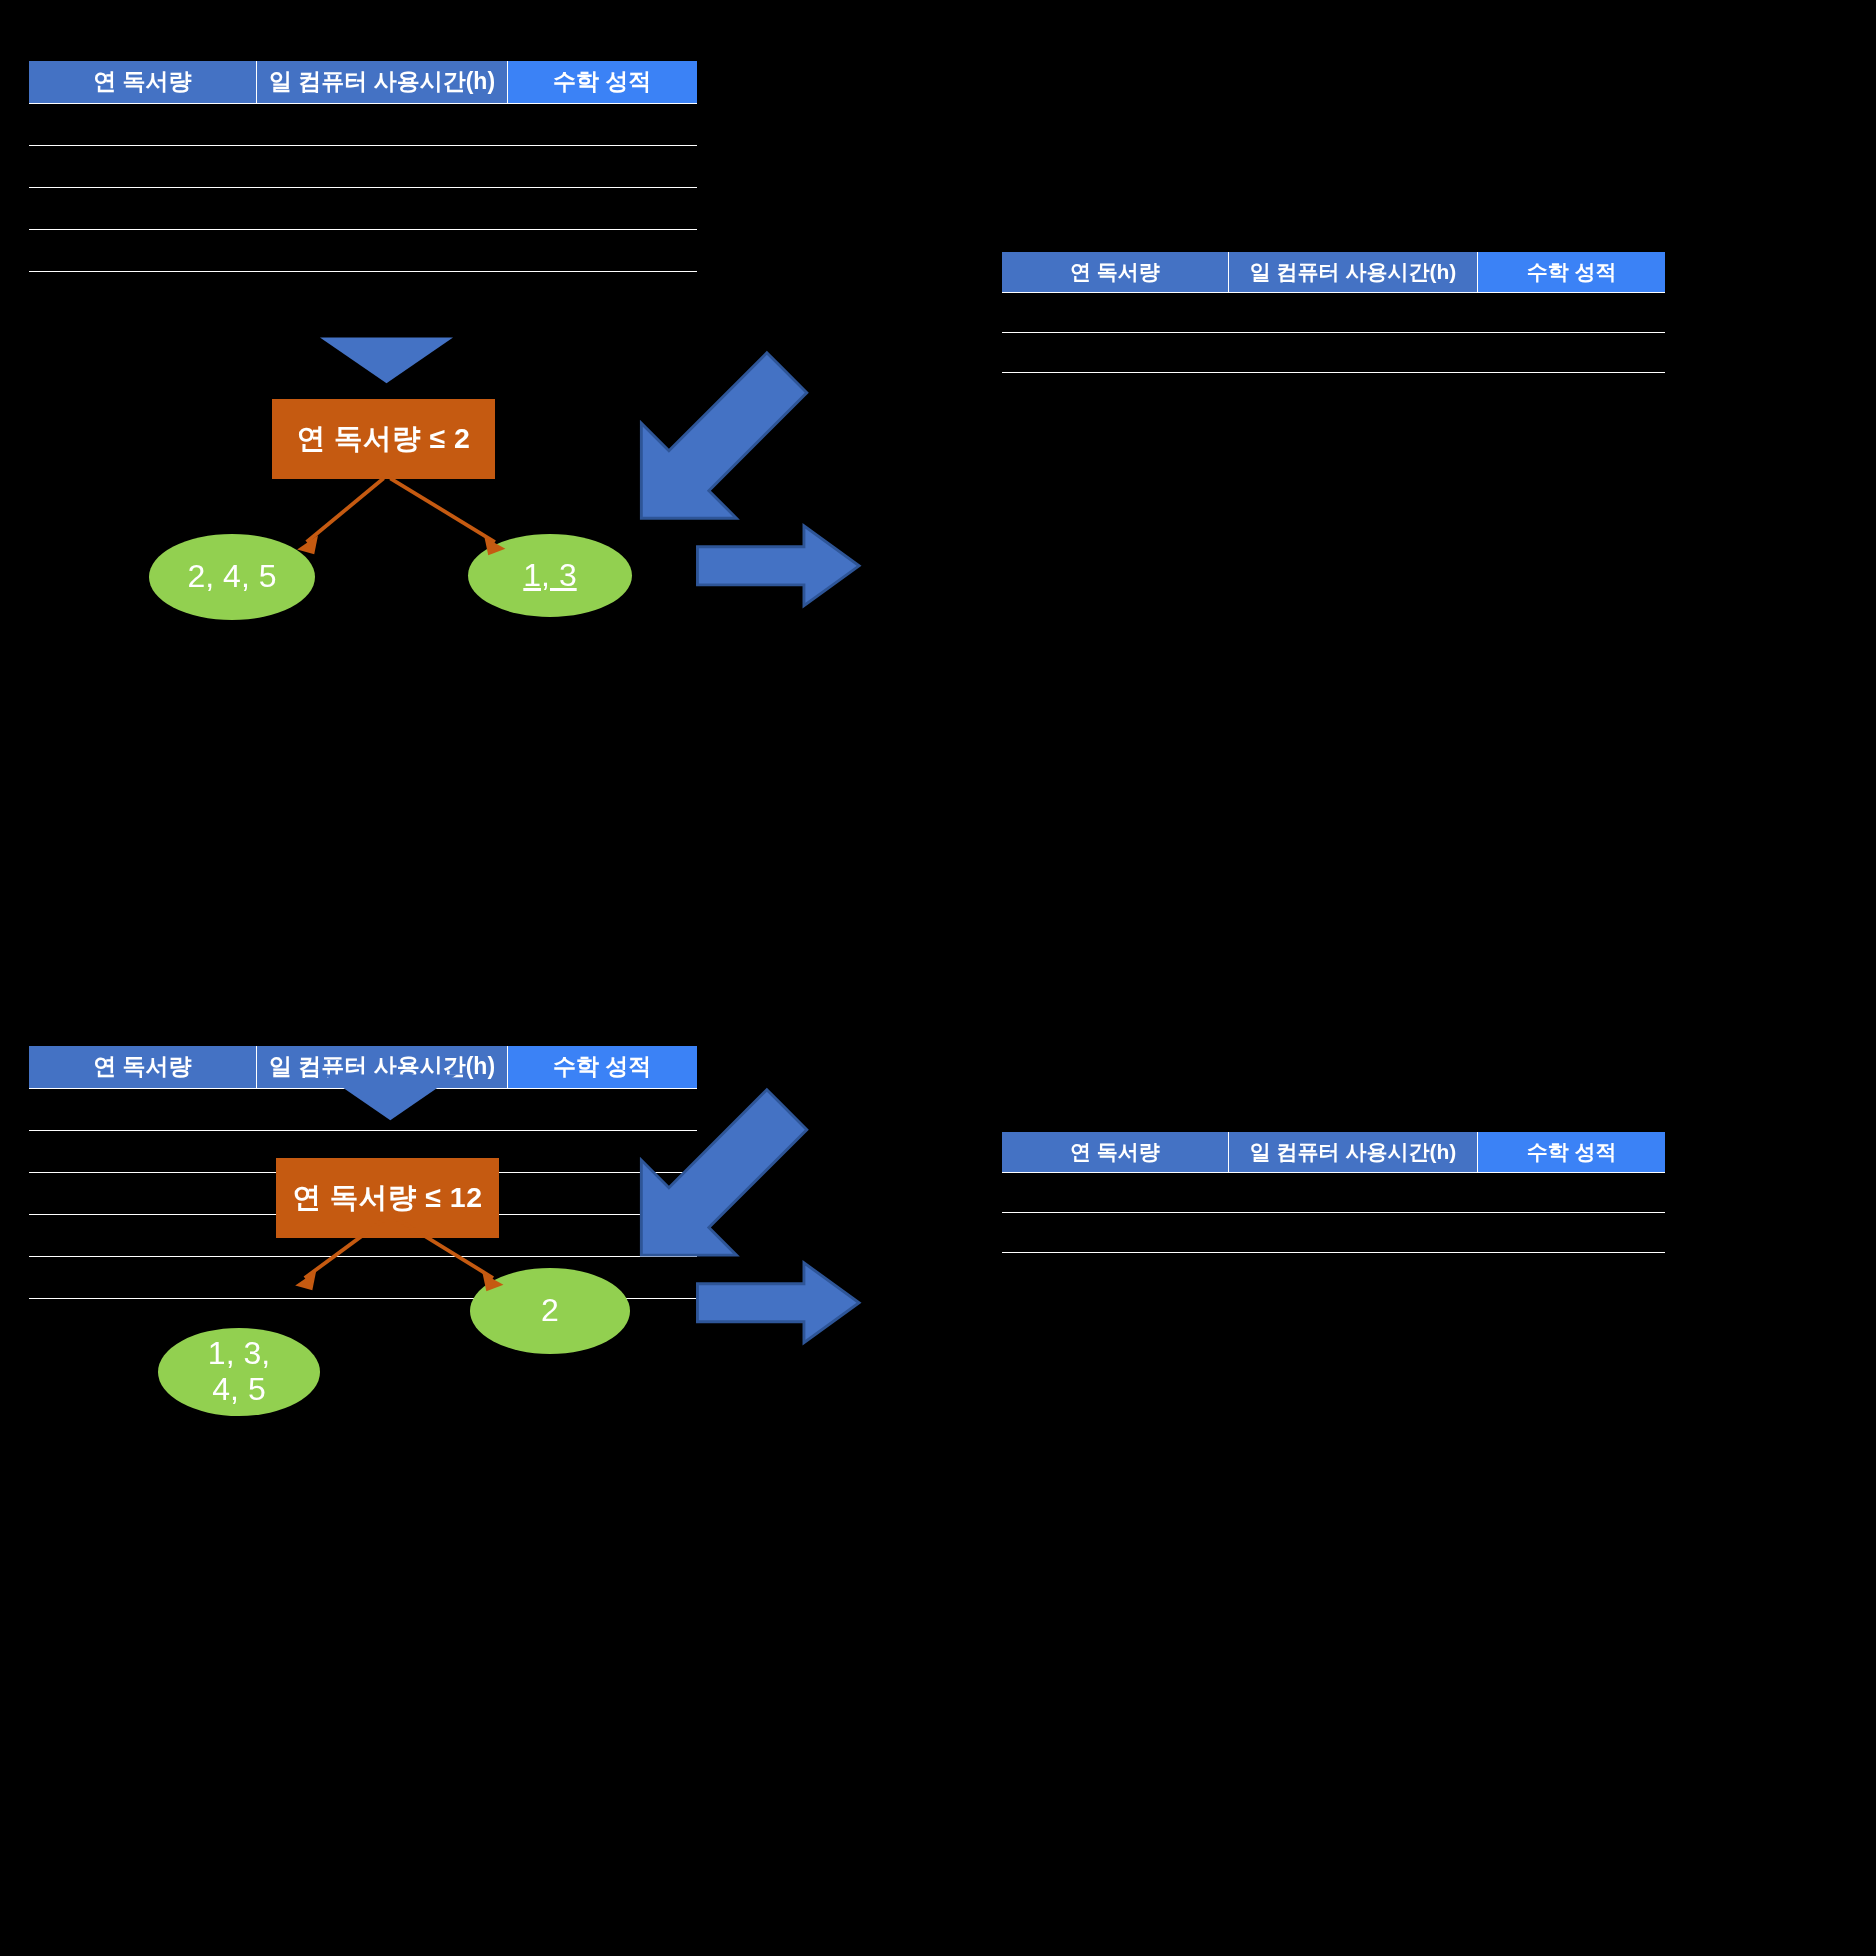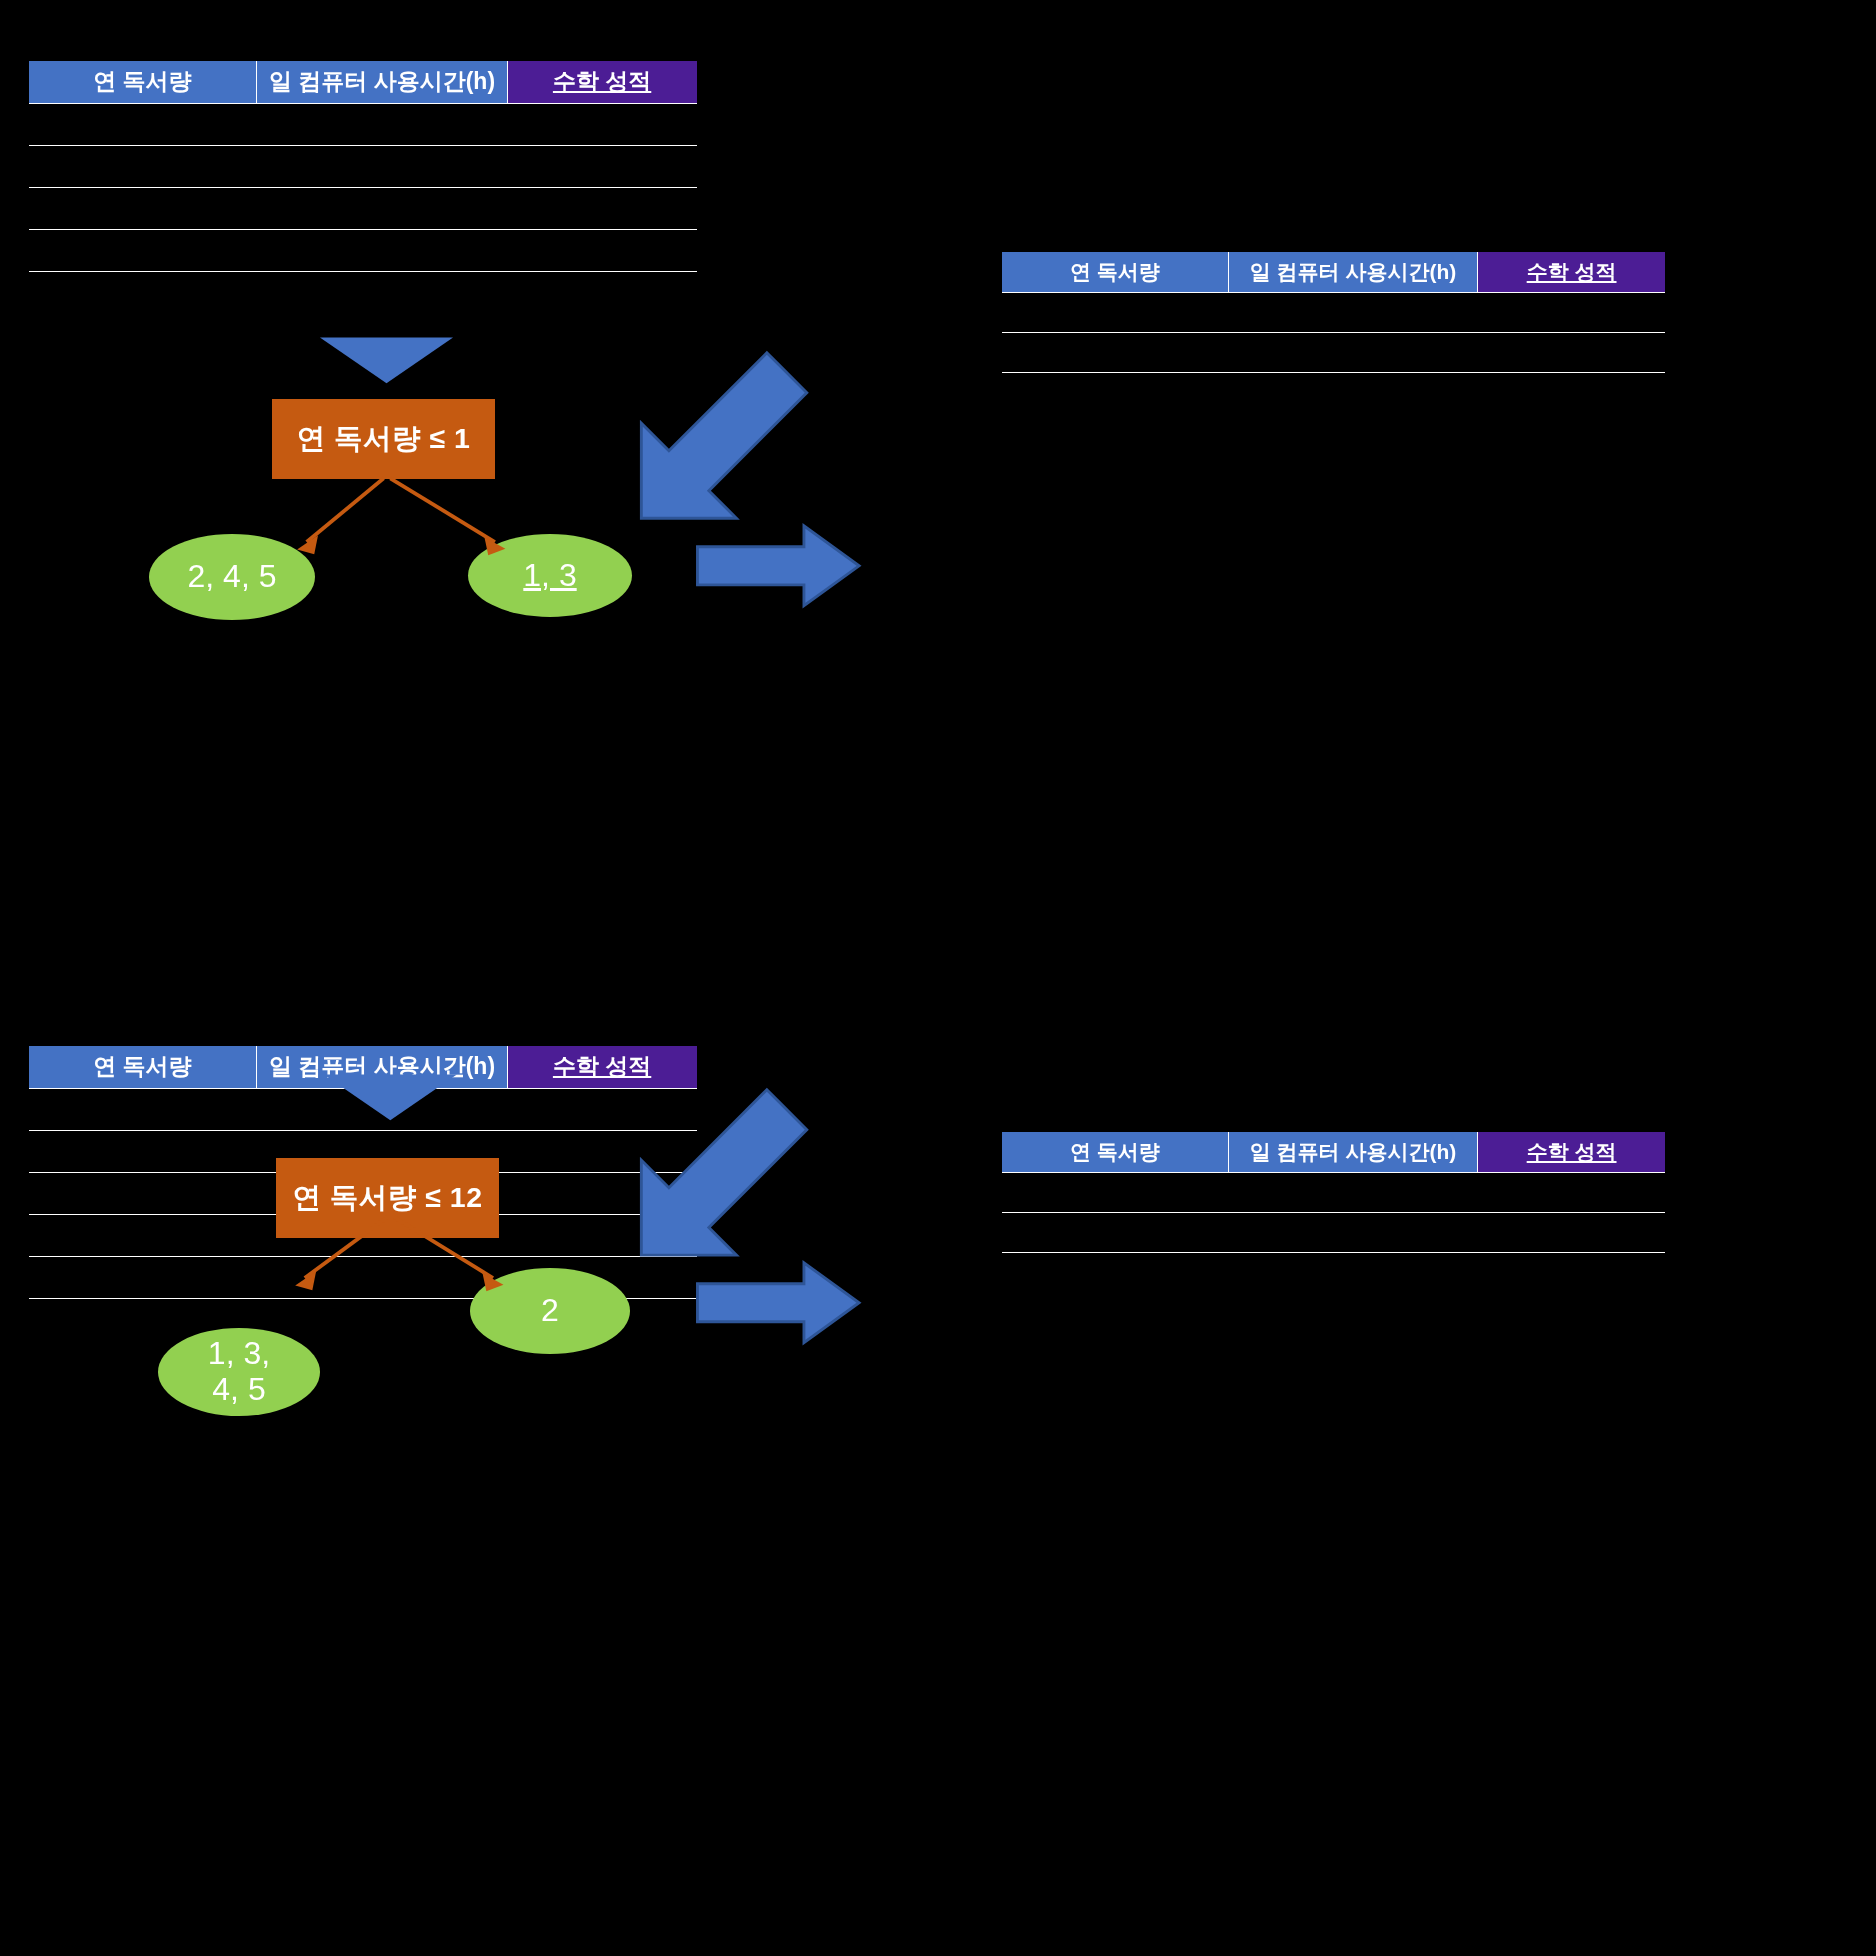--- a/index.html
+++ b/index.html
@@ -23,21 +23,21 @@
   }
   .dtable .hdr-cell {
     color: #ffffff;
     font-weight: bold;
     vertical-align: middle;
     white-space: nowrap;
     border-right: 1.9px solid #ffffff;
     box-sizing: border-box;
   }
   .dtable .hdr-cell.blue  { background: #4472c4; }
-  .dtable .hdr-cell.green { background: #4c1d95; border-right: none; text-decoration: underline; }
+  .dtable .hdr-cell.green { background: #3b82f6; border-right: none; }
 
   .dtable .body-cell {
     border-top: 1.9px solid #ffffff;
     color: #ffffff;
     text-align: center;
     vertical-align: middle;
     box-sizing: border-box;
     background: transparent;
   }
   .dtable .body-row:last-child .body-cell { border-bottom: 1.9px solid #ffffff; }
@@ -156,21 +156,21 @@
       <td class="body-cell"></td>
     </tr>
     <tr class="body-row">
       <td class="body-cell"></td>
       <td class="body-cell"></td>
       <td class="body-cell"></td>
     </tr>
   </tbody>
 </table>
 
-<div class="dnode" style="left:272px; top:399px; width:223px; height:80px;">연 독서량 ≤ 1</div>
+<div class="dnode" style="left:272px; top:399px; width:223px; height:80px;">연 독서량 ≤ 2</div>
 
 <div class="leaf" style="left:149px; top:534px; width:166px; height:86px;">2, 4, 5</div>
 <div class="leaf" style="left:468px; top:534px; width:164px; height:83px;text-decoration:underline;">1, 3</div>
 
 <table class="dtable tbl-left" style="left:28.5px; top:1046px;">
   <colgroup>
       <col class="c1">
       <col class="c2">
       <col class="c3">
     </colgroup>

